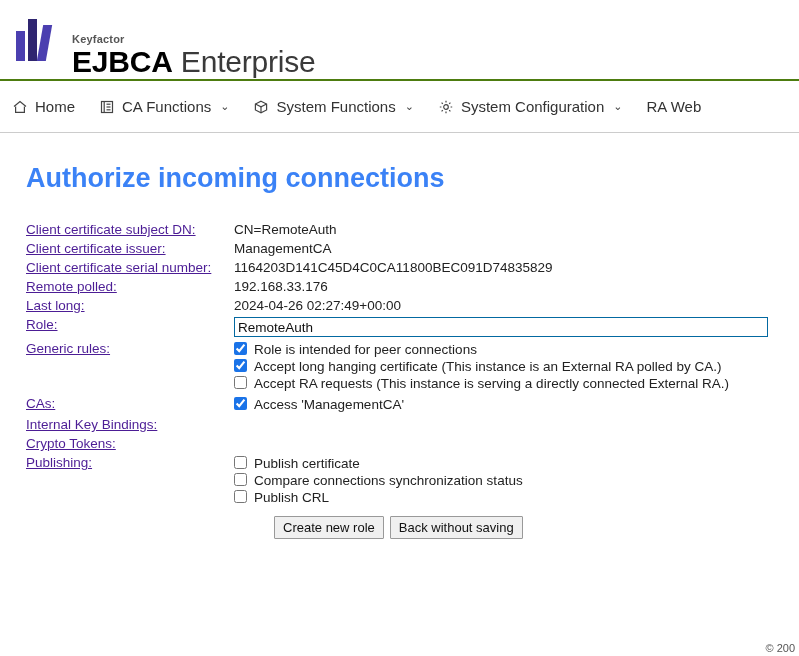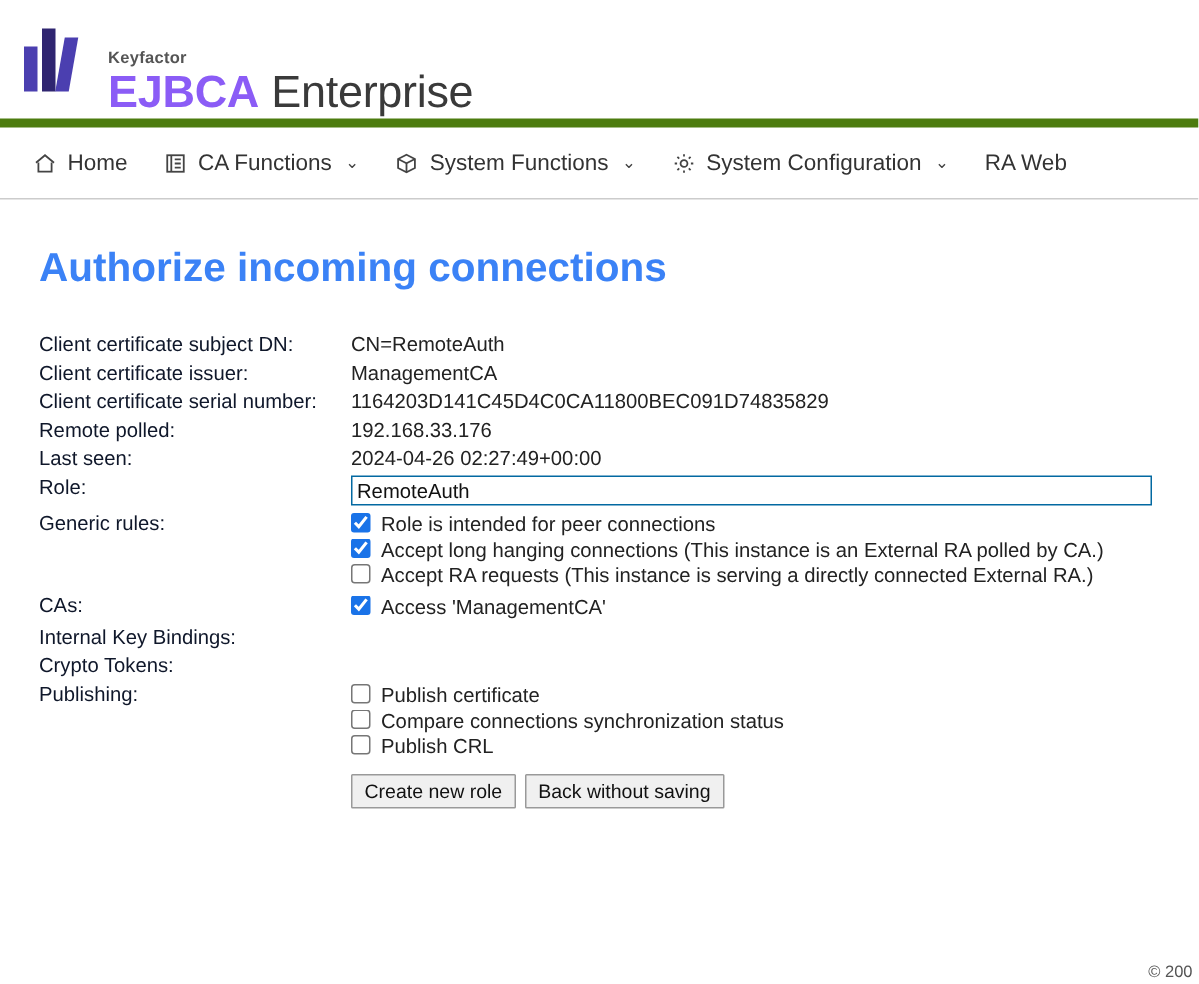--- a/index.html
+++ b/index.html
@@ -53,32 +53,31 @@
     margin-bottom: 2px;
     font-weight: bold;
   }
   .logo-main {
     font-size: 30px;
     color: #3a3a3a;
     letter-spacing: -0.2px;
   }
   .logo-main .bold {
     font-weight: bold;
-    color: #8b5cf6;
+    color: #000000;
   }
 
   
   .menubar {
     height: 54px;
-    border-top: 6px solid #4d7c0f;
+    border-top: 2px solid #4d7c0f;
     border-bottom: 1px solid #cccccc;
     background: #ffffff;
     display: flex;
     align-items: center;
-    padding-left: 10px;
     box-sizing: border-box;
     overflow: hidden;
   }
   .menu-item {
     display: flex;
     align-items: center;
     gap: 7px;
     padding: 0 12px;
     height: 100%;
     color: #333333;
@@ -115,22 +114,23 @@
     border-collapse: collapse;
     font-size: 13.5px;
   }
   table.info td {
     padding: 2px 0;
     vertical-align: top;
     white-space: nowrap;
   }
   td.label {
     width: 208px;
-    color: #0f172a;
+    color: #4c1d95;
     padding-right: 8px;
+    text-decoration: underline;
   }
   td.value {
     color: #222222;
   }
 
   .role-input {
     width: 534px;
     height: 20px;
     font-size: 13.5px;
     font-family: "Liberation Sans", sans-serif;
@@ -155,20 +155,21 @@
     height: 13px;
     margin: 0;
     accent-color: #1a73e8;
     vertical-align: middle;
   }
 
   .btn-row {
     display: flex;
     gap: 6px;
     margin-top: 10px;
+    margin-left: 40px;
   }
   button.form-btn {
     font-family: "Liberation Sans", sans-serif;
     font-size: 13px;
     padding: 3px 8px;
     background: #f0f0f0;
     border: 1px solid #999999;
     color: #111;
     cursor: pointer;
     border-radius: 1px;
@@ -267,41 +268,41 @@
     </tr>
     <tr>
       <td class="label">Client certificate serial number:</td>
       <td class="value">1164203D141C45D4C0CA11800BEC091D74835829</td>
     </tr>
     <tr>
       <td class="label">Remote polled:</td>
       <td class="value">192.168.33.176</td>
     </tr>
     <tr>
-      <td class="label">Last seen:</td>
+      <td class="label">Last long:</td>
       <td class="value">2024-04-26 02:27:49+00:00</td>
     </tr>
 
     <tr>
       <td class="label">Role:</td>
       <td class="value">
         <input class="role-input" type="text" value="RemoteAuth" style="">
       </td>
     </tr>
 
     <tr class="row-gap-top">
       <td class="label">Generic rules:</td>
       <td class="value">
         <div class="check-row">
           <input type="checkbox" checked="" style="">
           <span>Role is intended for peer connections</span>
         </div>
         <div class="check-row">
           <input type="checkbox" checked="" style="">
-          <span>Accept long hanging connections (This instance is an External RA polled by CA.)</span>
+          <span>Accept long hanging certificate (This instance is an External RA polled by CA.)</span>
         </div>
         <div class="check-row">
           <input type="checkbox" style="">
           <span>Accept RA requests (This instance is serving a directly connected External RA.)</span>
         </div>
       </td>
     </tr>
 
     <tr class="row-gap-top">
       <td class="label">CAs:</td>

